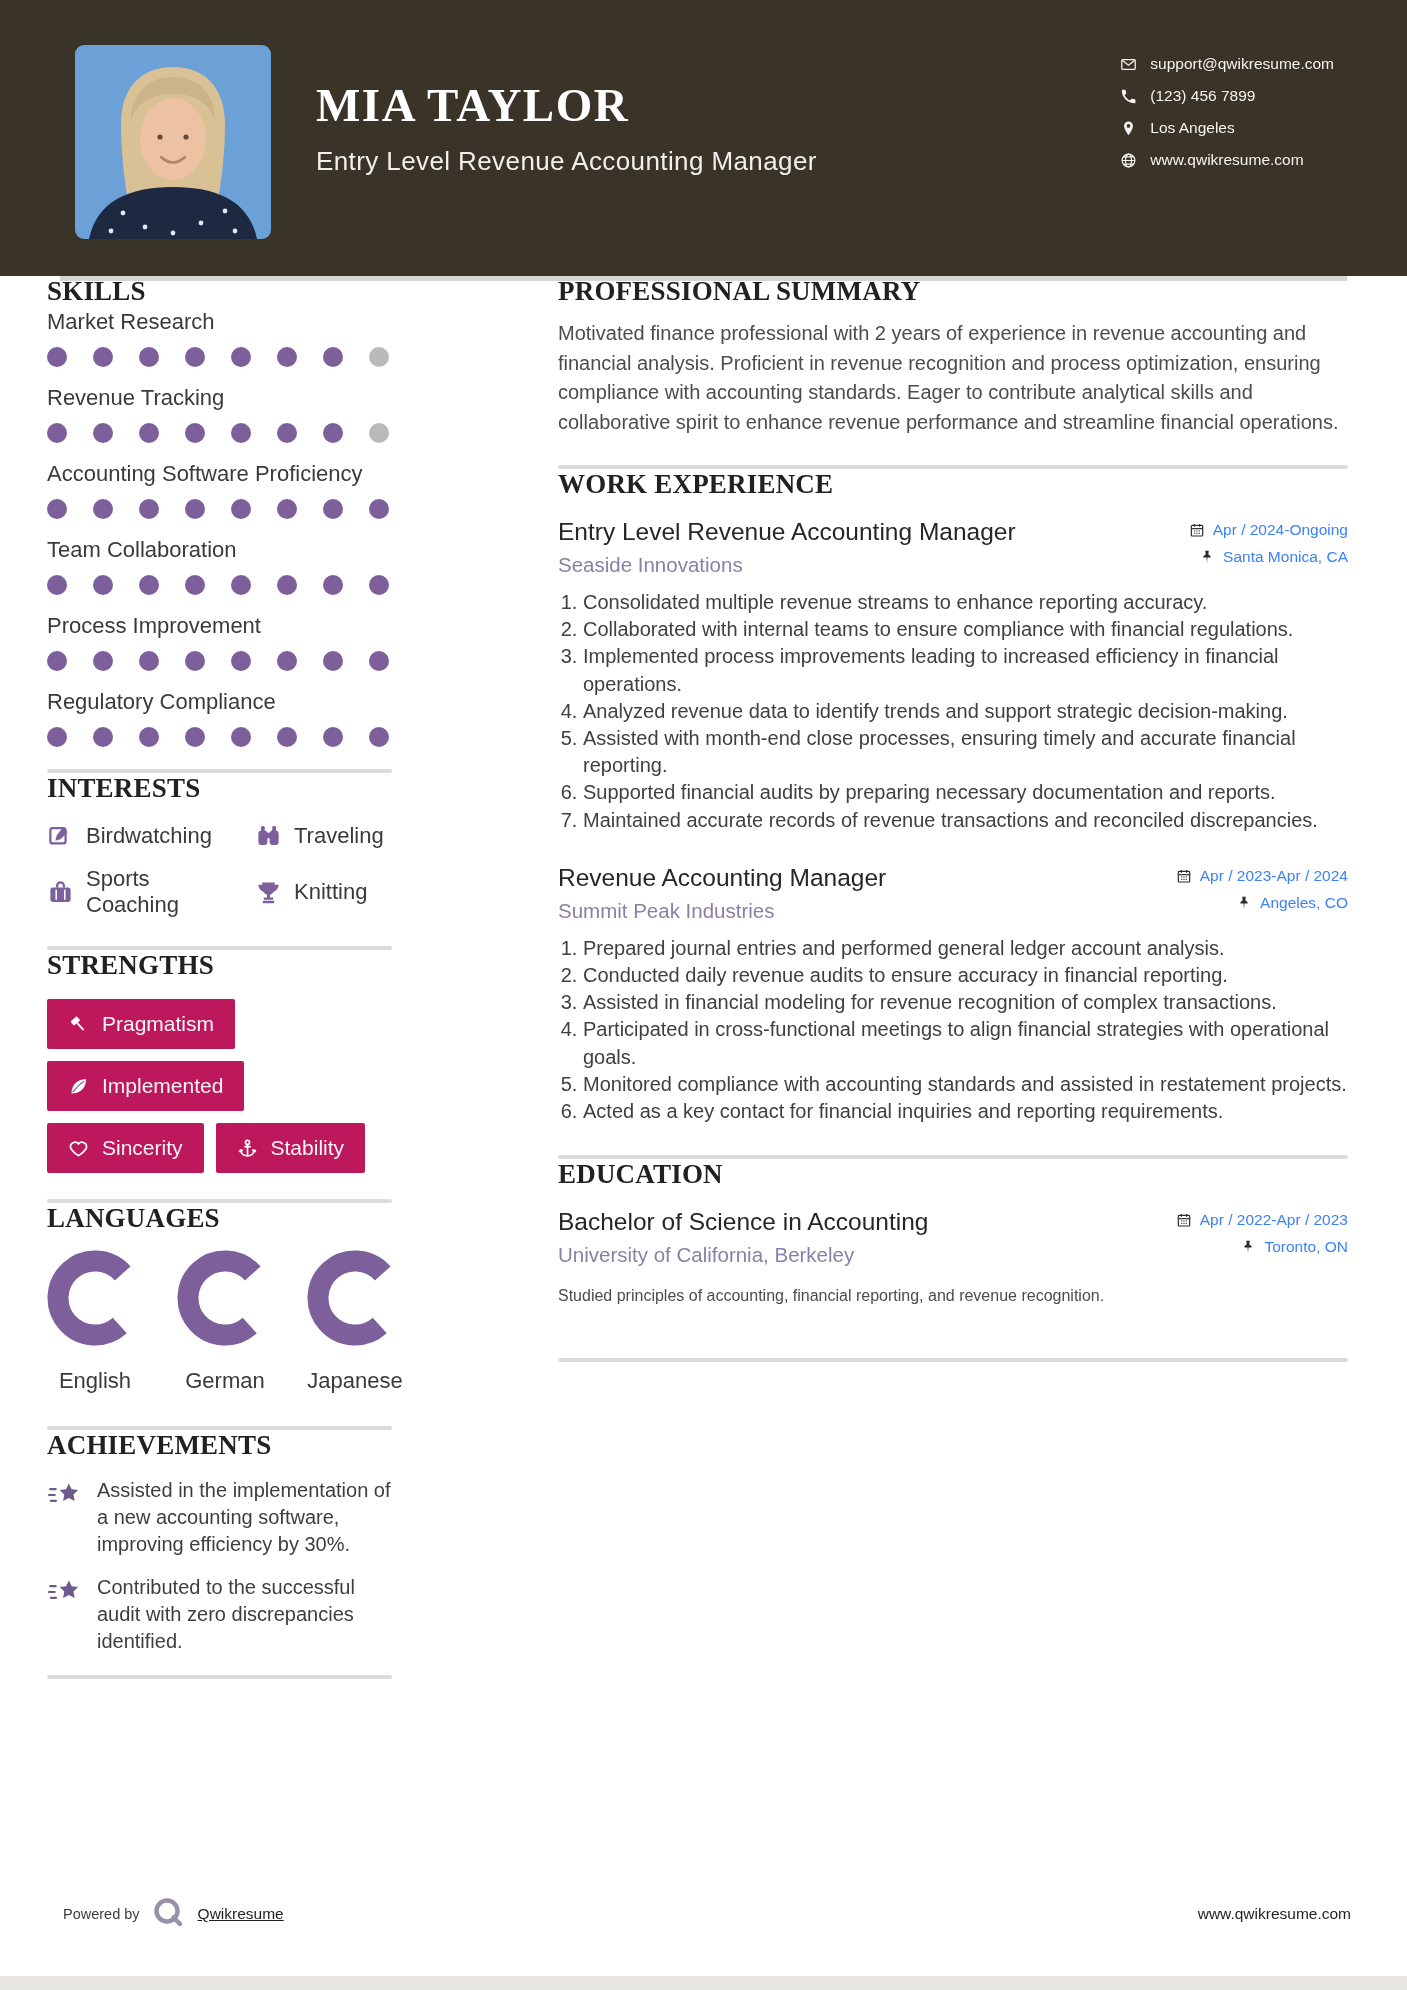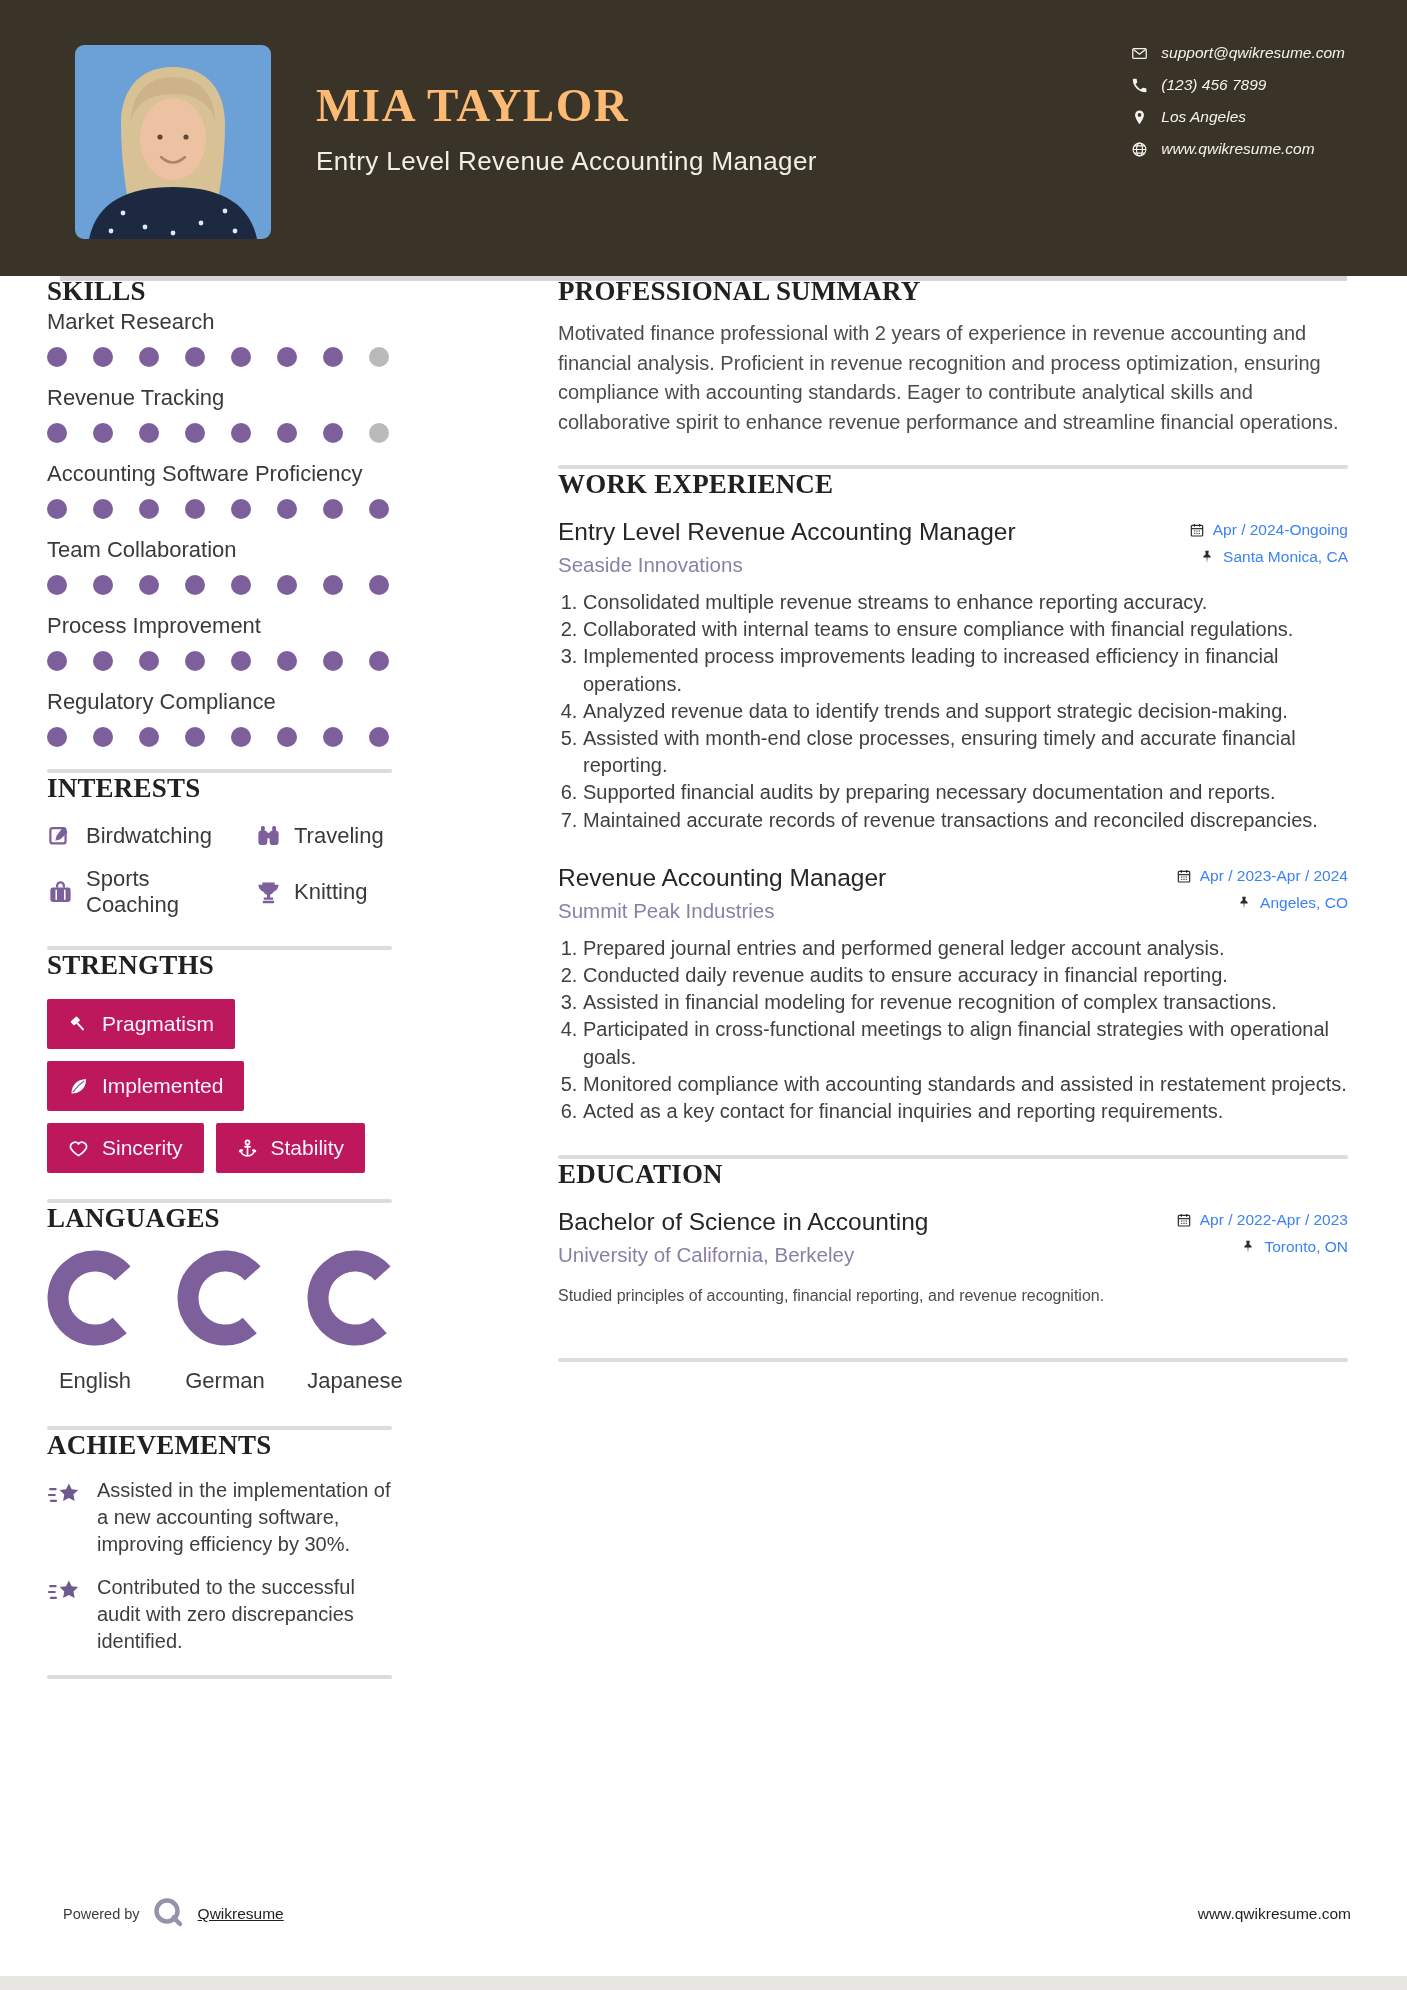--- a/index.html
+++ b/index.html
@@ -4,23 +4,23 @@
 <style>
   html,body{margin:0;padding:0;background:#ffffff;}
   body{font-family:"Liberation Sans","DejaVu Sans",sans-serif;color:#3e3e3e;}
   .page{position:relative;width:1407px;height:1990px;margin:0 auto;background:#fff;overflow:hidden;}
 
   
   .band{position:absolute;top:0;left:0;width:1407px;height:276px;background:#3a3327;}
   .photo{position:absolute;top:45px;left:75px;width:196px;height:194px;border-radius:9px;overflow:hidden;}
   .ident{position:absolute;left:316px;top:78px;}
   .name{margin:0;font-family:"Liberation Serif","DejaVu Serif",serif;font-weight:700;
-        font-size:47px;letter-spacing:1.5px;color:#fdba74;}
+        font-size:47px;letter-spacing:1.5px;color:#ffffff;}
   .subtitle{margin-top:14px;font-size:26px;font-weight:300;letter-spacing:.4px;color:#f1efe9;}
-  .contacts{position:absolute;top:44px;right:62px;list-style:none;margin:0;padding:0;font-style:italic;}
+  .contacts{position:absolute;top:44px;right:62px;list-style:none;margin:11px;padding:0;}
   .contacts li{display:flex;align-items:center;gap:13px;margin-bottom:14px;color:#f5f3ef;font-size:15.5px;}
   .cicon{width:17px;height:17px;display:inline-flex;color:#f5f3ef;flex:0 0 auto;}
   .cicon svg{width:100%;height:100%;}
   .band-sep{position:absolute;top:276px;left:60px;width:1287px;height:5px;background:#d6d6d6;}
 
   
   .col-left{position:absolute;top:276px;left:47px;width:345px;}
   .col-right{position:absolute;top:276px;left:558px;width:790px;}
   h2.sec{font-family:"Liberation Serif","DejaVu Serif",serif;font-weight:700;font-size:27px;
          color:#23211f;letter-spacing:.2px;margin:0;}

